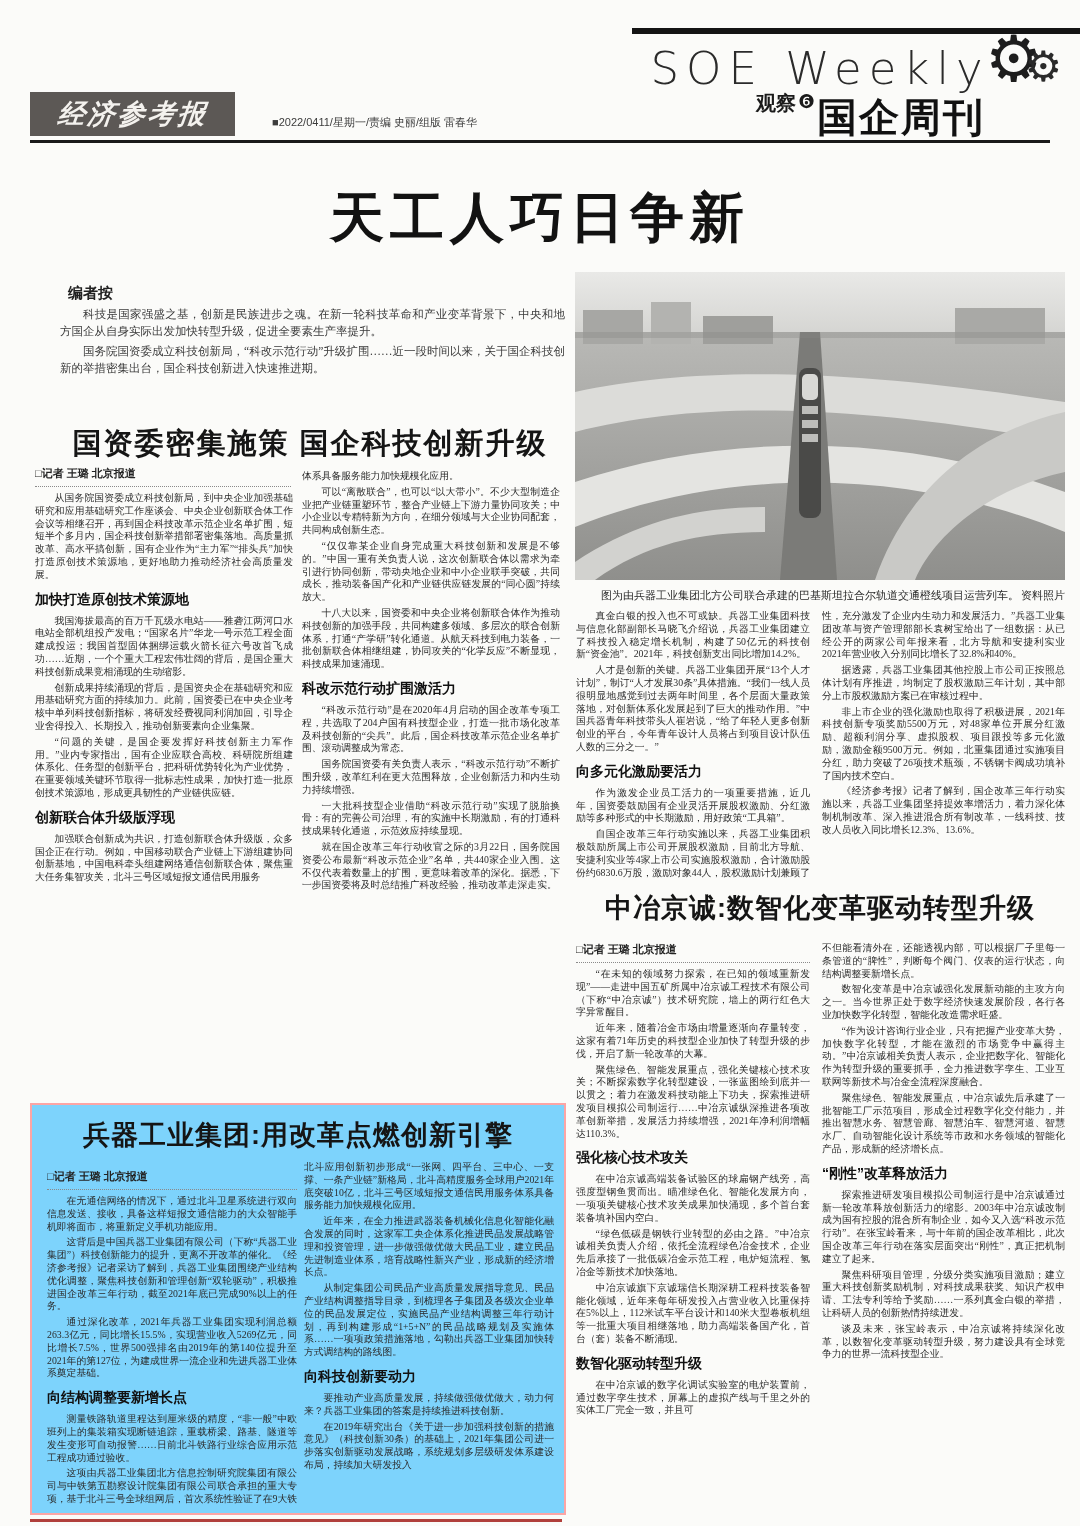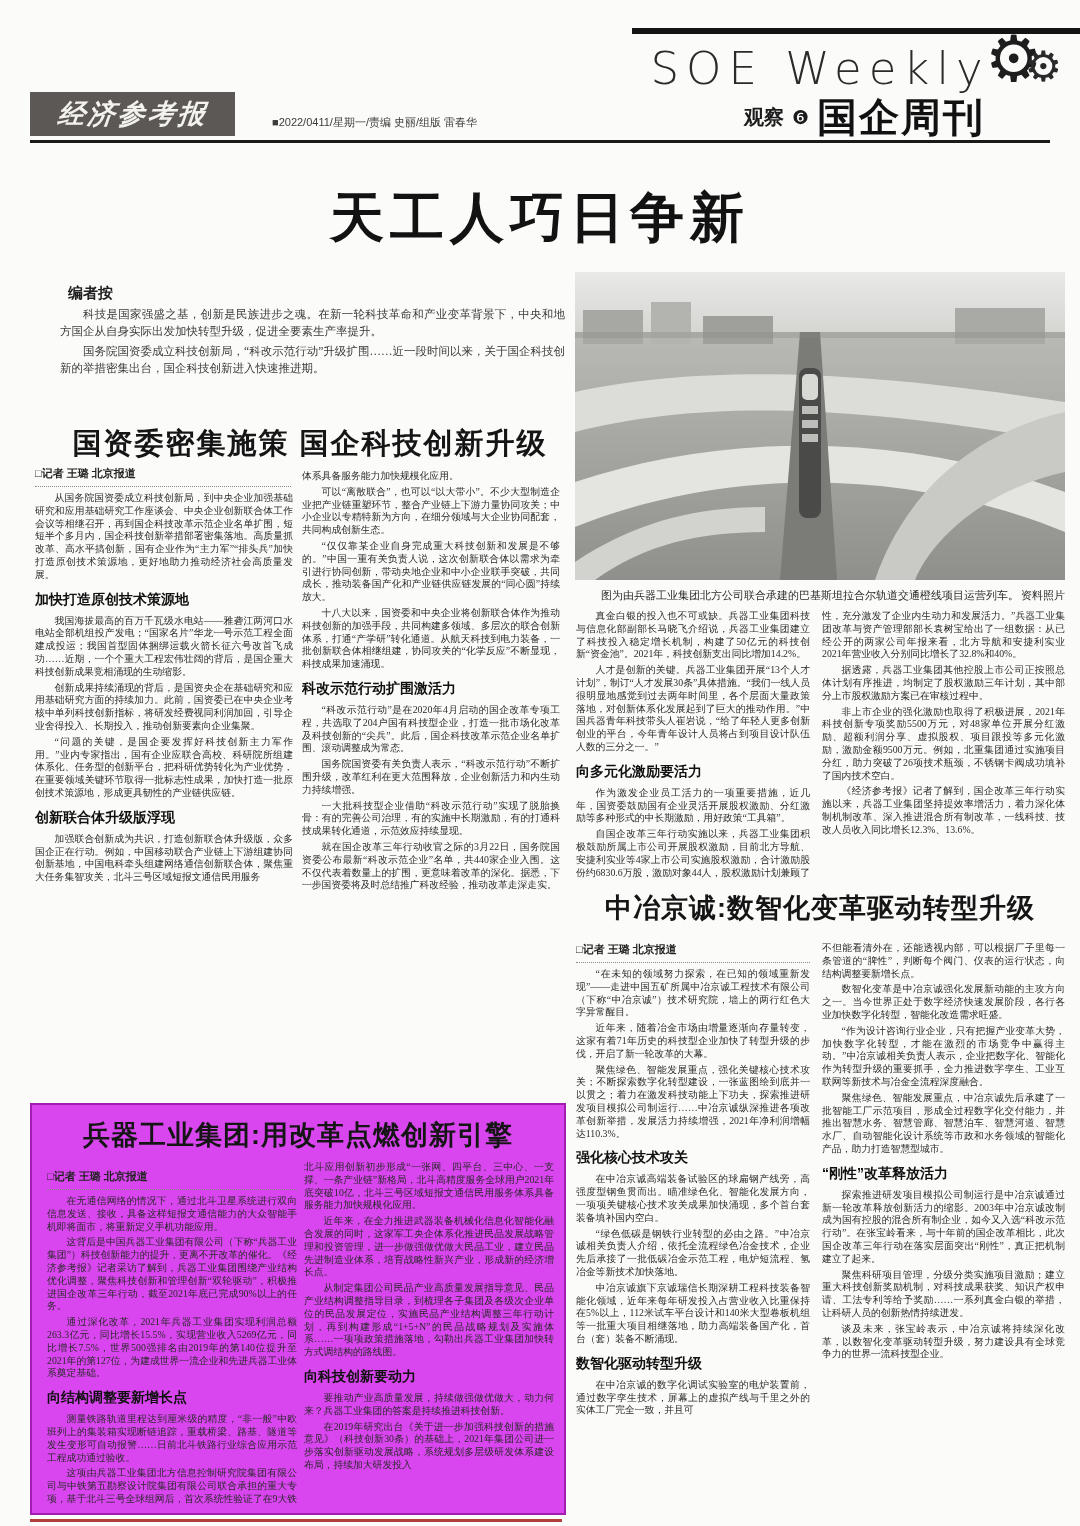--- a/index.html
+++ b/index.html
@@ -7,21 +7,21 @@
         font-family:"Liberation Serif","DejaVu Serif",serif;color:#222;}
   .abs{position:absolute;}
   
   .mast-block{background:#5c5855;color:#f4f2ee;display:flex;align-items:center;justify-content:center;}
   .mast-name{font-family:"DejaVu Serif","Liberation Serif",serif;font-style:italic;font-weight:bold;
              font-size:27px;letter-spacing:3px;transform:skewX(-6deg);}
   .dateline{font-family:"Liberation Sans","DejaVu Sans",sans-serif;font-size:11px;color:#3c3c3c;}
   .topbar{background:#141414;}
   .soe-en{font-family:"DejaVu Sans","Liberation Sans",sans-serif;font-weight:200;font-size:45px;
           letter-spacing:7px;color:#2b2b2b;white-space:nowrap;}
-  .soe-row{display:flex;align-items:center;justify-content:flex-end;gap:8px;}
+  .soe-row{display:flex;align-items:flex-start;justify-content:flex-end;gap:2px;}
   .soe-guancha{font-family:"Liberation Sans","DejaVu Sans",sans-serif;font-weight:bold;font-size:20px;color:#1b1b1b;}
   .soe-num{font-size:19px;color:#1b1b1b;}
   .soe-cn{font-family:"Liberation Sans","DejaVu Sans",sans-serif;font-weight:900;font-size:40px;color:#111;letter-spacing:2px;}
   .gears{font-size:64px;line-height:1;color:#1d1d1d;}
   .gears .g2{font-size:42px;margin-left:-18px;color:#2a2a2a;}
   .rule{background:#1a1a1a;}
   
   .main-title{font-family:"Liberation Sans","DejaVu Sans",sans-serif;font-weight:900;font-size:54px;
               letter-spacing:6px;color:#121212;text-align:center;}
   .headline{font-family:"Liberation Sans","DejaVu Sans",sans-serif;font-weight:900;color:#151515;text-align:center;}
@@ -36,21 +36,21 @@
           border-bottom:1px dotted #8a8a8a;padding-bottom:5px;}
   .col{overflow:hidden;}
   .col p.body-p{margin:0 0 3px 0;font-size:9.8px;line-height:12.8px;text-align:justify;text-indent:2em;color:#2a2a2a;}
   .col p.body-p.cont{text-indent:0;}
   .col h3.subhead{font-family:"Liberation Sans","DejaVu Sans",sans-serif;font-weight:900;font-size:14px;
                   color:#111;margin:9px 0 6px 0;}
   
   .caption{font-size:11px;color:#2b2b2b;text-align:right;}
   .caption .credit{margin-left:2px;}
   
-  .redbox{border:2px solid #a21caf;background:#d946ef;}
+  .redbox{border:2px solid #fca5a5;background:#7dd3fc;}
   .redline{background:#b1403c;}
 </style>
 </head>
 <body>
 
 <div id="page">
 
   <div class="abs topbar" style="left:632px;top:28px;width:448px;height:6px;"></div>
   <div class="abs soe-en" style="left:650px;top:42px;width:340px;text-align:center;">SOE Weekly</div>
   <div class="abs soe-row" style="left:650px;top:90px;width:335px;">
@@ -158,21 +158,21 @@
       <p class="body-p">在中冶京诚高端装备试验区的球扁钢产线旁，高强度型钢鱼贯而出。瞄准绿色化、智能化发展方向，一项项关键核心技术攻关成果加快涌现，多个首台套装备填补国内空白。</p>
       <p class="body-p">“绿色低碳是钢铁行业转型的必由之路。”中冶京诚相关负责人介绍，依托全流程绿色冶金技术，企业先后承接了一批低碳冶金示范工程，电炉短流程、氢冶金等新技术加快落地。</p>
       <p class="body-p">中冶京诚旗下京诚瑞信长期深耕工程科技装备智能化领域，近年来每年研发投入占营业收入比重保持在5%以上，112米试车平台设计和140米大型卷板机组等一批重大项目相继落地，助力高端装备国产化，首台（套）装备不断涌现。</p>
       <h3 class="subhead">数智化驱动转型升级</h3>
       <p class="body-p">在中冶京诚的数字化调试实验室的电炉装置前，通过数字孪生技术，屏幕上的虚拟产线与千里之外的实体工厂完全一致，并且可</p>
     </div>
   <div class="abs col" style="left:822px;top:942px;width:243px;height:578px;">
       <p class="body-p cont">不但能看清外在，还能透视内部，可以根据厂子里每一条管道的“脾性”，判断每个阀门、仪表的运行状态，向结构调整要新增长点。</p>
       <p class="body-p">数智化变革是中冶京诚强化发展新动能的主攻方向之一。当今世界正处于数字经济快速发展阶段，各行各业加快数字化转型，智能化改造需求旺盛。</p>
       <p class="body-p">“作为设计咨询行业企业，只有把握产业变革大势，加快数字化转型，才能在激烈的市场竞争中赢得主动。”中冶京诚相关负责人表示，企业把数字化、智能化作为转型升级的重要抓手，全力推进数字孪生、工业互联网等新技术与冶金全流程深度融合。</p>
-      <p class="body-p">聚焦绿色、智能发展重点，中冶京诚先后承建了一批智能工厂示范项目，形成全过程数字化交付能力，并推出智慧水务、智慧管廊、智慧泊车、智慧河道、智慧水厂、自动智能化设计系统等市政和水务领域的智能化产品，助力打造智慧型城市。</p>
+      <p class="body-p">聚焦绿色、智能发展重点，中冶京诚先后承建了一批智能工厂示范项目，形成全过程数字化交付能力，并推出智慧水务、智慧管廊、智慧泊车、智慧河道、智慧水厂、自动智能化设计系统等市政和水务领域的智能化产品，形成新的经济增长点。</p>
       <h3 class="subhead">“刚性”改革释放活力</h3>
       <p class="body-p">探索推进研发项目模拟公司制运行是中冶京诚通过新一轮改革释放创新活力的缩影。2003年中冶京诚改制成为国有控股的混合所有制企业，如今又入选“科改示范行动”。在张宝岭看来，与十年前的国企改革相比，此次国企改革三年行动在落实层面突出“刚性”，真正把机制建立了起来。</p>
       <p class="body-p">聚焦科研项目管理，分级分类实施项目激励；建立重大科技创新奖励机制，对科技成果获奖、知识产权申请、工法专利等给予奖励……一系列真金白银的举措，让科研人员的创新热情持续迸发。</p>
       <p class="body-p">谈及未来，张宝岭表示，中冶京诚将持续深化改革，以数智化变革驱动转型升级，努力建设具有全球竞争力的世界一流科技型企业。</p>
     </div>
 
   <div class="abs redbox" style="left:30px;top:1103px;width:532px;height:408px;">
     <div class="abs headline h-rb" style="left:0;top:12px;width:532px;">兵器工业集团:用改革点燃创新引擎</div>
     <div class="abs byline" style="left:15px;top:64px;width:250px;">□记者 王璐 北京报道</div>
     <div class="abs col" style="left:15px;top:90px;width:250px;height:310px;">

